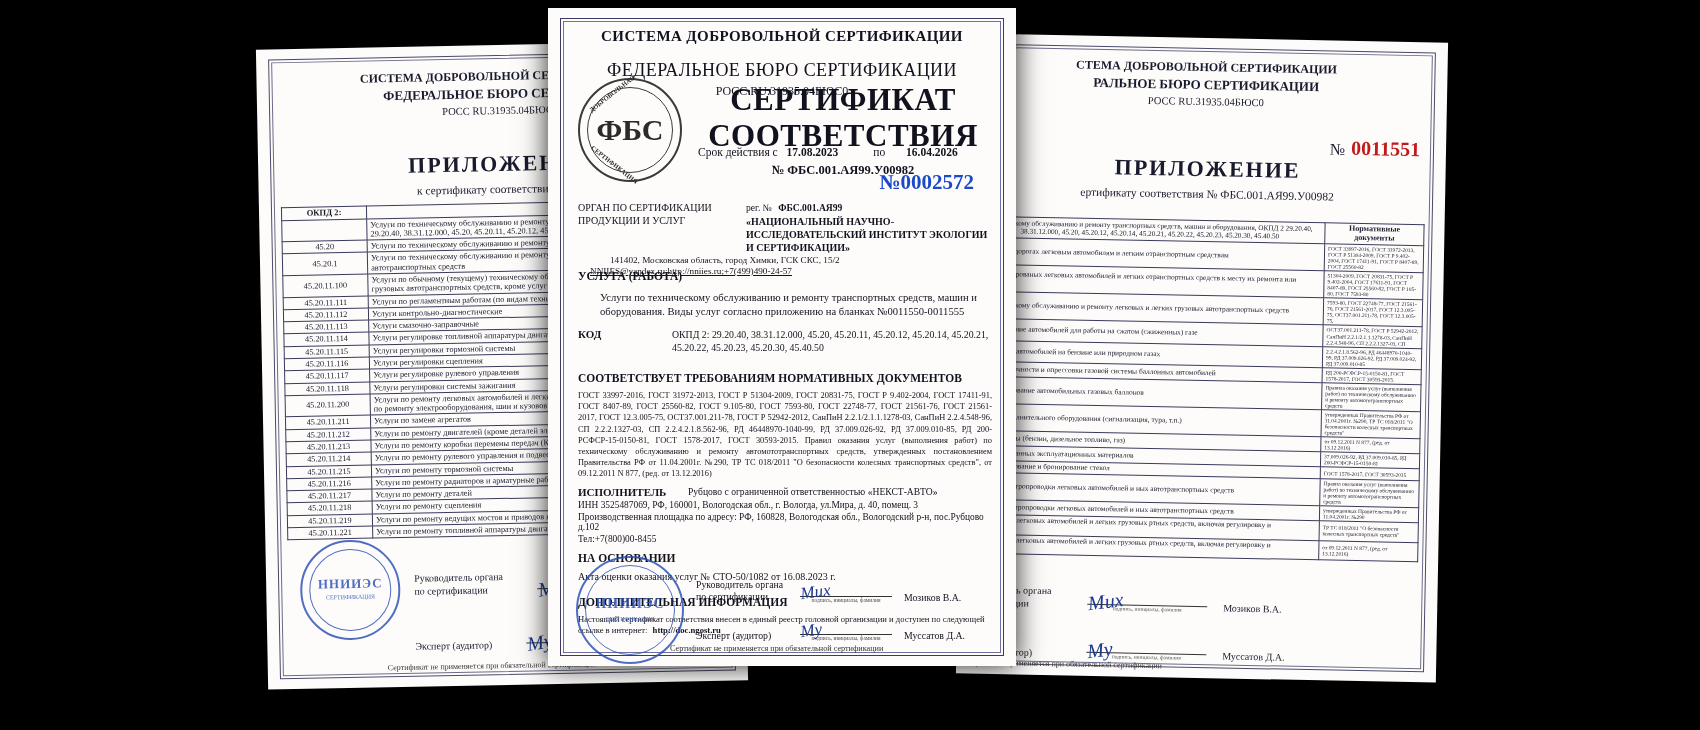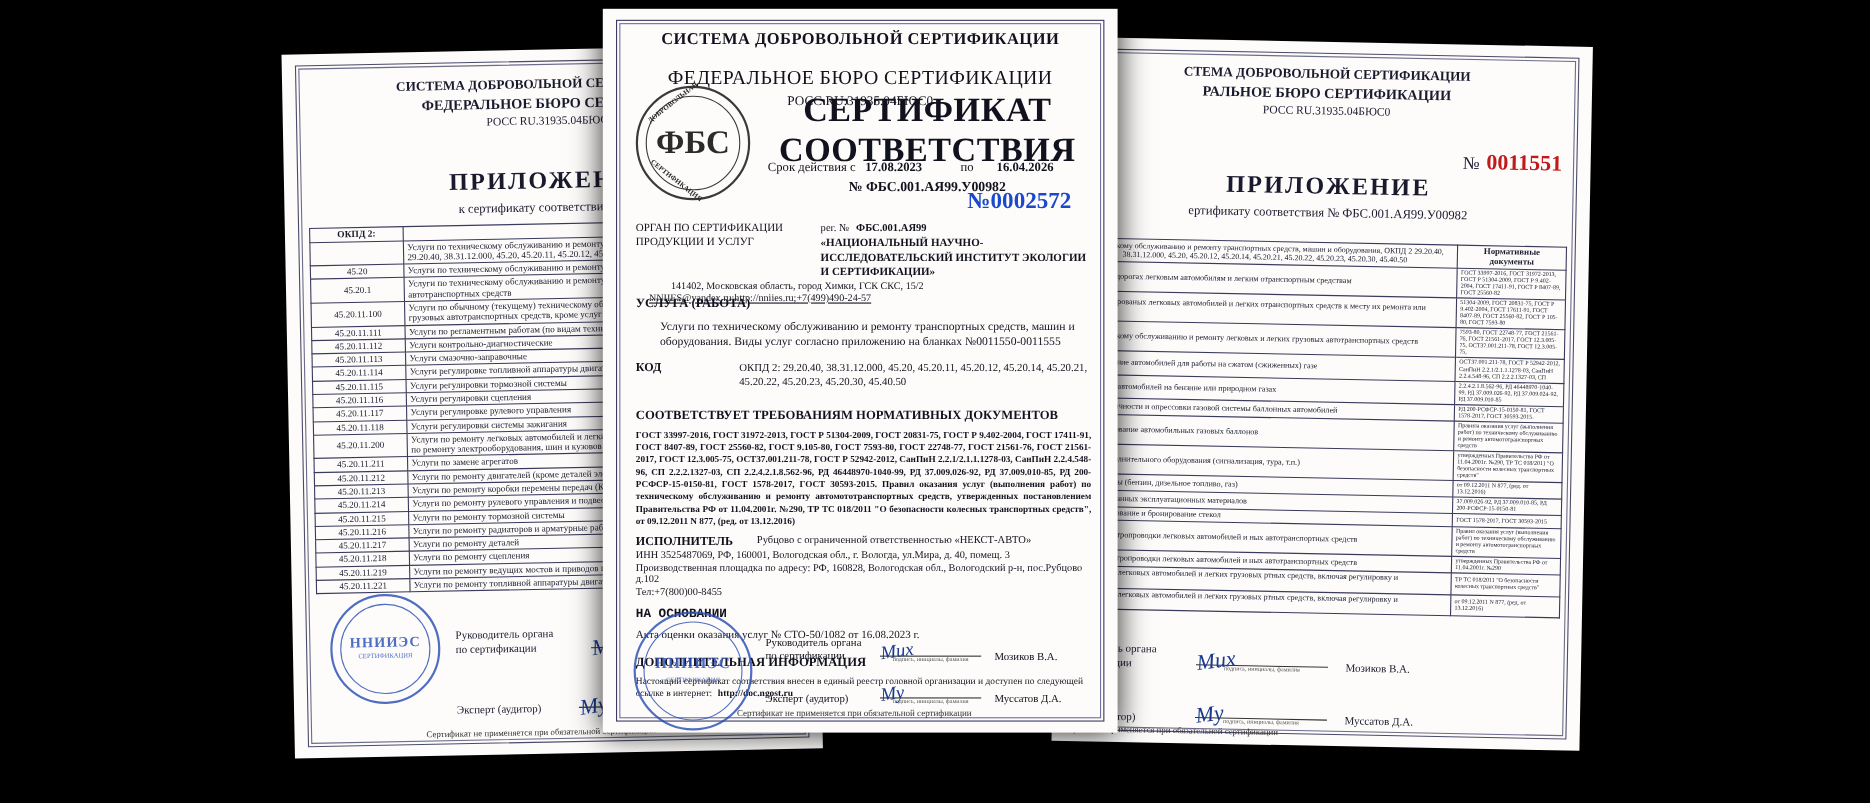--- a/index.html
+++ b/index.html
@@ -35,21 +35,21 @@
   
   .cert{color:#12121f;}
   .cert .h1{font-weight:bold;font-size:15px;letter-spacing:.4px;}
   .cert .h2{font-weight:normal;font-size:18px;letter-spacing:.4px;margin-top:15px;}
   .cert .h3{font-size:12px;margin-top:3px;}
   .cert .bigtitle{font-weight:bold;font-size:31px;letter-spacing:.5px;}
   .cert .num{font-weight:bold;font-size:12.5px;margin-top:9px;}
   .cert .bignum{color:#1b49c9;font-weight:bold;font-size:21px;}
   .cert .sec{font-weight:bold;font-size:11.5px;margin-top:12px;}
   .cert .body{font-size:10.6px;line-height:1.35;}
-  .cert .tiny{font-size:8.4px;line-height:1.33;text-align:justify;font-weight:bold;}
+  .cert .tiny{font-size:8.4px;line-height:1.33;text-align:justify;}
   .emblem{position:absolute;width:104px;height:104px;}
   .emblem .ring{position:absolute;inset:0;border-radius:50%;border:2px solid #3a3a3a;}
   .emblem .ring2{position:absolute;inset:9px;border-radius:50%;border:1px solid #3a3a3a;}
   .emblem .fbs{position:absolute;inset:0;display:flex;align-items:center;justify-content:center;font-weight:bold;font-size:30px;color:#2b2b2b;font-family:"Liberation Serif",serif;}
   .emblem .tl{position:absolute;left:6px;top:12px;font-size:6.5px;color:#2b2b2b;transform:rotate(-38deg);font-weight:bold;}
   .emblem .bl{position:absolute;left:8px;bottom:14px;font-size:6.5px;color:#2b2b2b;transform:rotate(38deg);font-weight:bold;}
 </style>
 </head>
 <body>
 
@@ -396,21 +396,21 @@
       <div style="display:flex;">
         <div class="b" style="font-size:11px;width:110px;">ИСПОЛНИТЕЛЬ</div>
         <div style="flex:1;font-size:9.6px;">Рубцово с ограниченной ответственностью «НЕКСТ-АВТО»</div>
       </div>
       <div style="font-size:9.4px;margin-top:2px;">ИНН 3525487069, РФ, 160001, Вологодская обл., г. Вологда, ул.Мира, д. 40, помещ. 3</div>
       <div style="font-size:9.4px;margin-top:2px;">Производственная площадка по адресу: РФ, 160828, Вологодская обл., Вологодский р-н, пос.Рубцово д.102</div>
       <div style="font-size:9.4px;margin-top:2px;">Тел:+7(800)00-8455</div>
     </div>
 
     <div style="position:absolute;left:30px;top:544px;right:24px;">
-      <div class="sec" style="margin-top:0;font-family:Liberation Mono, monospace;">НА ОСНОВАНИИ</div>
+      <div class="sec" style="margin-top:0;">НА ОСНОВАНИИ</div>
       <div style="font-size:10px;margin-top:7px;">Акта оценки оказания услуг № СТО-50/1082  от 16.08.2023 г.</div>
     </div>
 
     <div style="position:absolute;left:30px;top:588px;right:24px;">
       <div class="sec" style="margin-top:0;">ДОПОЛНИТЕЛЬНАЯ ИНФОРМАЦИЯ</div>
       <div style="font-size:8.6px;margin-top:6px;line-height:1.3;">
         <span>Настоящий сертификат соответствия внесен в единый реестр головной организации и доступен по следующей ссылке в интернет:</span>
         <span class="b" style="margin-left:3px;">http://doc.ngost.ru</span>
       </div>
     </div>

